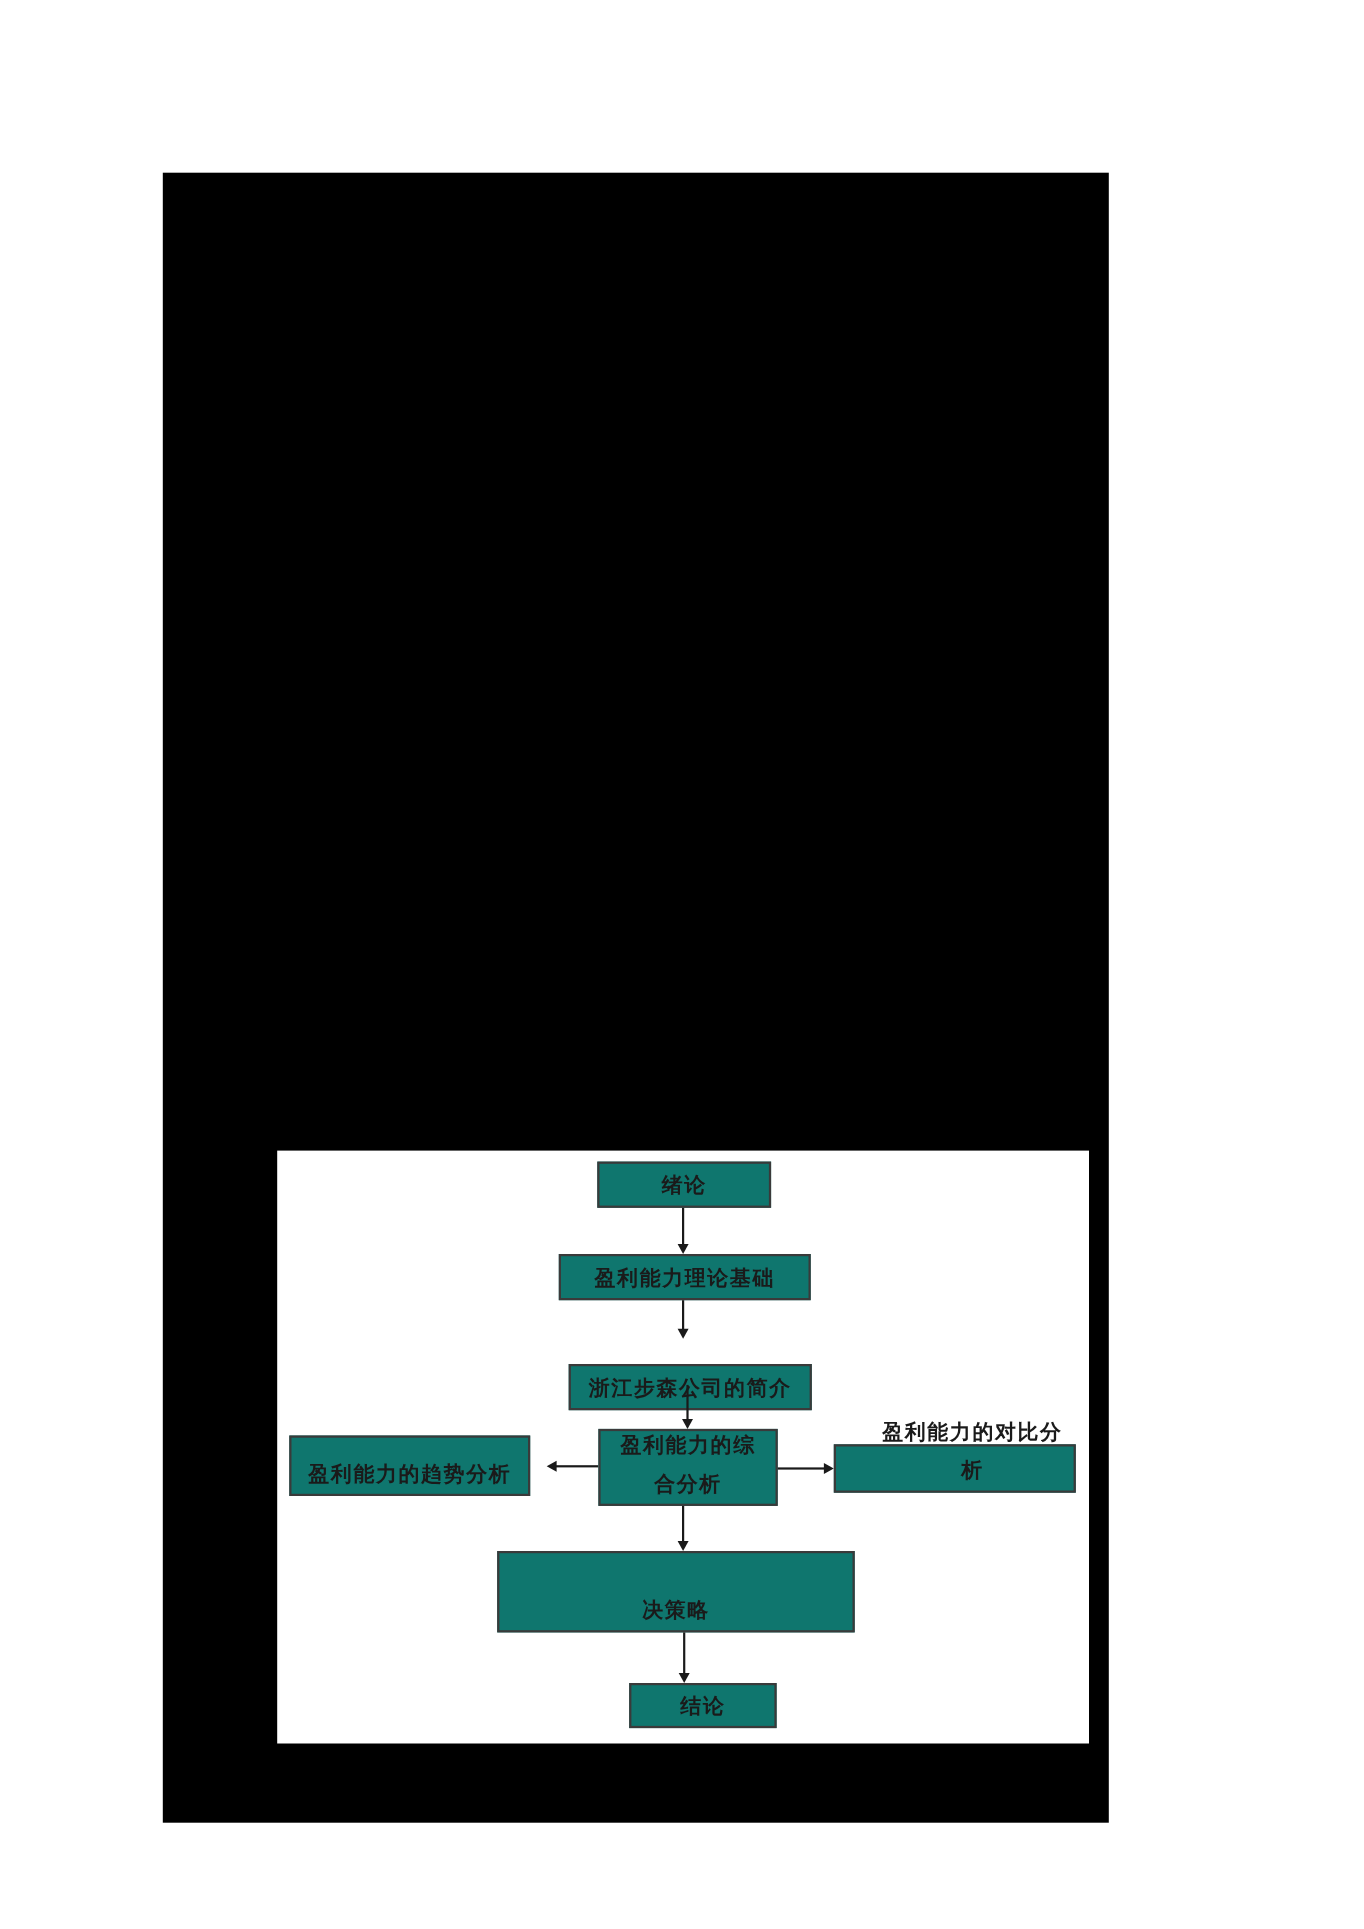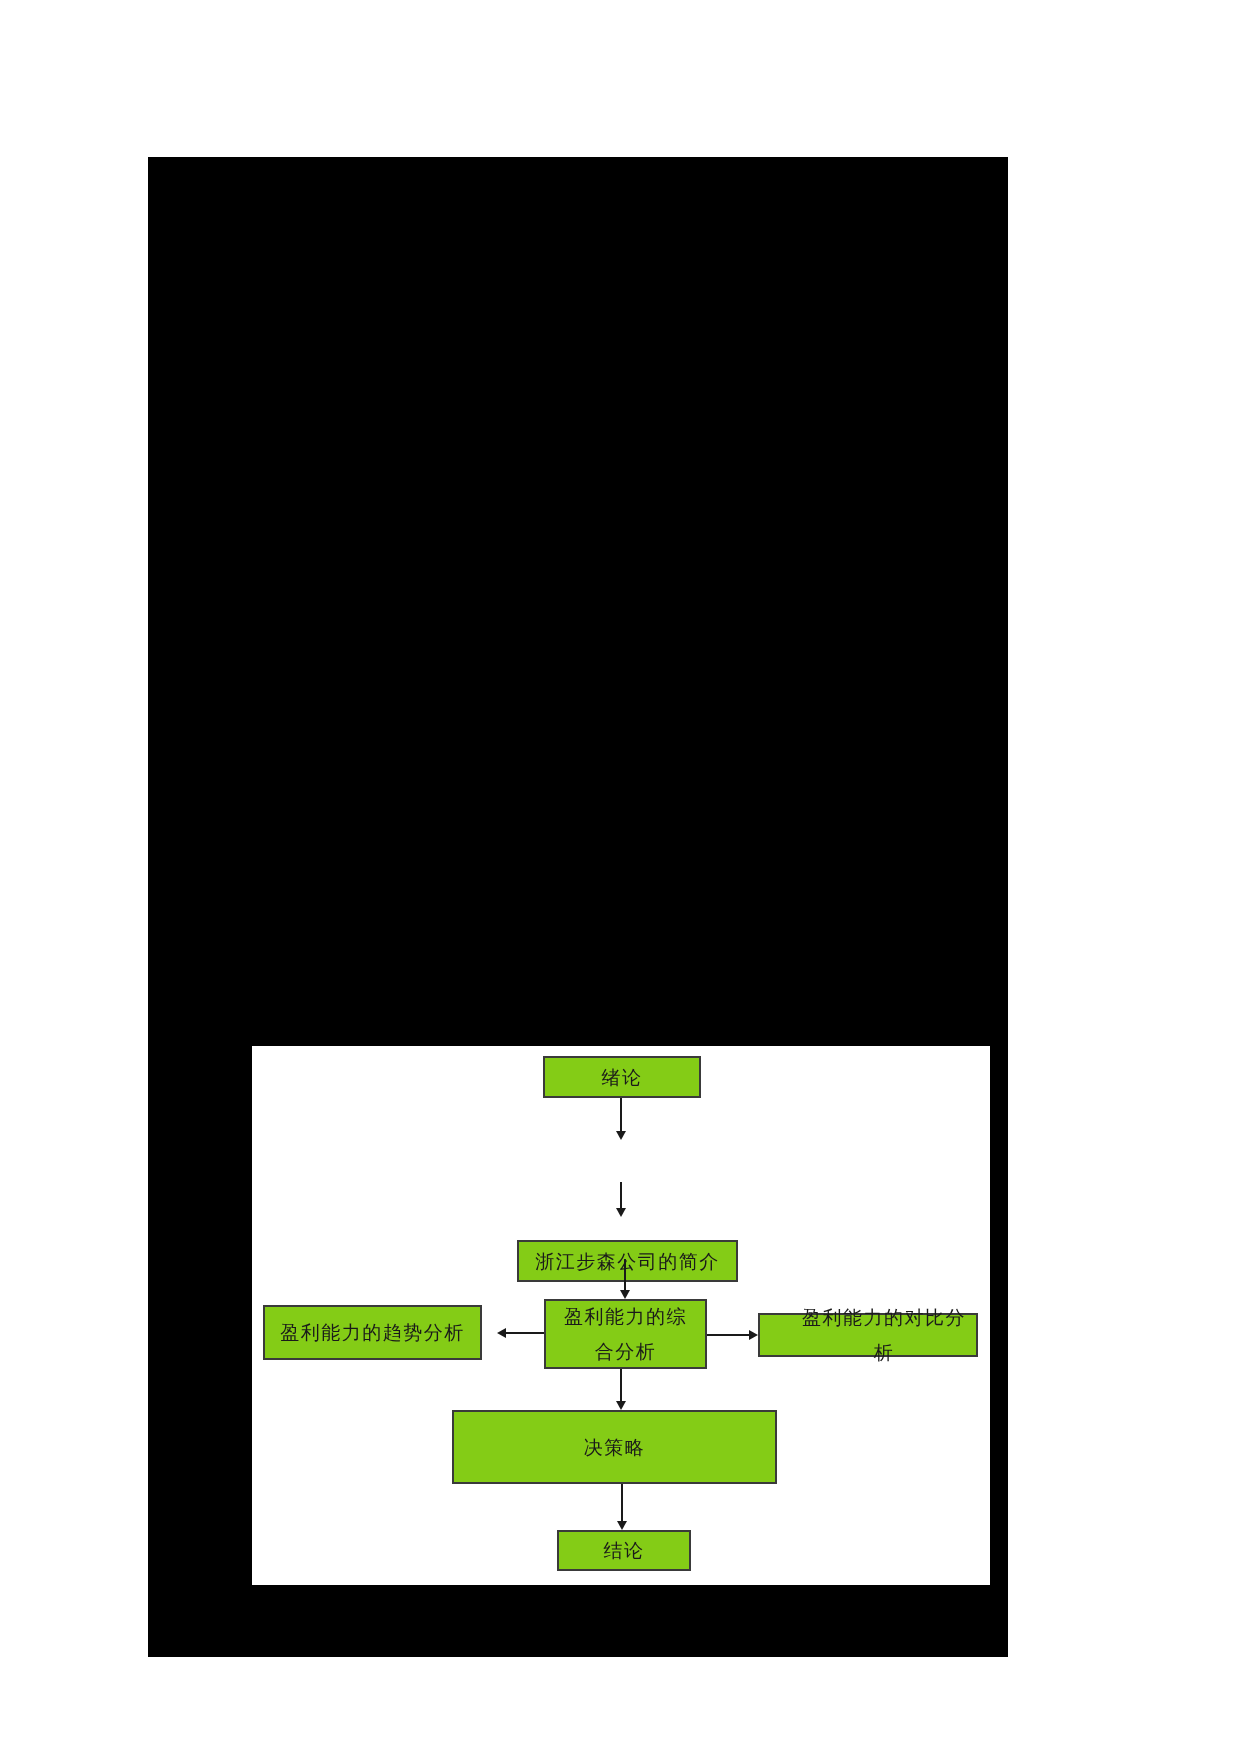--- a/index.html
+++ b/index.html
@@ -25,32 +25,33 @@
     background: #000000;
   }
   .flow-panel {
     position: absolute;
     left: 104px; top: 889px;   
     width: 738px; height: 539px;
     background: #ffffff;
   }
   .fnode {
     position: absolute;
-    background: #84cc16;
+    background: #0f766e;
     border: 2px solid #3a3a3a;
     box-sizing: border-box;
     display: flex;
     flex-direction: column;
     align-items: center;
-    justify-content: center;
+    justify-content: flex-end;
     text-align: center;
     font-size: 19px;
     letter-spacing: 1.5px;
     color: #1a1a1a;
     line-height: 35px;
+    font-weight: bold;
   }
   
   .varrow { position: absolute; width: 12px; }
   .varrow .shaft {
     position: absolute; left: 50%; transform: translateX(-50%);
     top: 0; bottom: 7px; width: 2px; background: #1a1a1a;
   }
   .varrow .head {
     position: absolute; left: 50%; transform: translateX(-50%);
     bottom: 0; width: 0; height: 0;
@@ -76,21 +77,21 @@
   .harrow.right .head { right: 0; border-left: 9px solid #1a1a1a; }
 
   
   #n-introduction  { left: 291px; top: 10px;  width: 158px; height: 42px; }
   #n-theory        { left: 256px; top: 94px;  width: 229px; height: 42px; }
   #n-company       { left: 265px; top: 171px; width: 221px; height: 42px; margin-top: 23px; }
   #n-comprehensive { left: 292px; top: 253px; width: 163px; height: 70px; }
   #n-trend         { left: 11px;  top: 259px; width: 219px; height: 55px; }
   #n-comparison    { left: 506px; top: 267px; width: 220px; height: 44px; padding-left: 32px; }
   #n-problems      { left: 200px; top: 364px; width: 325px; height: 74px; }
-  #n-conclusion    { left: 305px; top: 484px; width: 134px; height: 41px; }
+  #n-conclusion    { left: 320px; top: 484px; width: 134px; height: 41px; }
 
   #a-v1 { left: 363px; top: 52px;  height: 42px; }
   #a-v2 { left: 363px; top: 136px; height: 35px; }
   #a-v3 { left: 367px; top: 213px; height: 40px; }
   #a-v4 { left: 363px; top: 323px; height: 41px; }
   #a-v5 { left: 364px; top: 438px; height: 46px; }
   #a-hl { left: 245px; top: 281px; width: 47px; }
   #a-hr { left: 455px; top: 283px; width: 51px; }
 </style>
 </head>
@@ -102,20 +103,23 @@
 
       <div class="fnode" id="n-introduction">
         <span>绪论</span>
       </div>
 
       <div class="varrow" id="a-v1">
         <div class="shaft"></div>
         <div class="head"></div>
       </div>
 
+      <div class="fnode" id="n-theory">
+        <span>盈利能力理论基础</span>
+      </div>
 
       <div class="varrow" id="a-v2">
         <div class="shaft"></div>
         <div class="head"></div>
       </div>
 
       <div class="fnode" id="n-company">
         <span>浙江步森公司的简介</span>
       </div>
 

